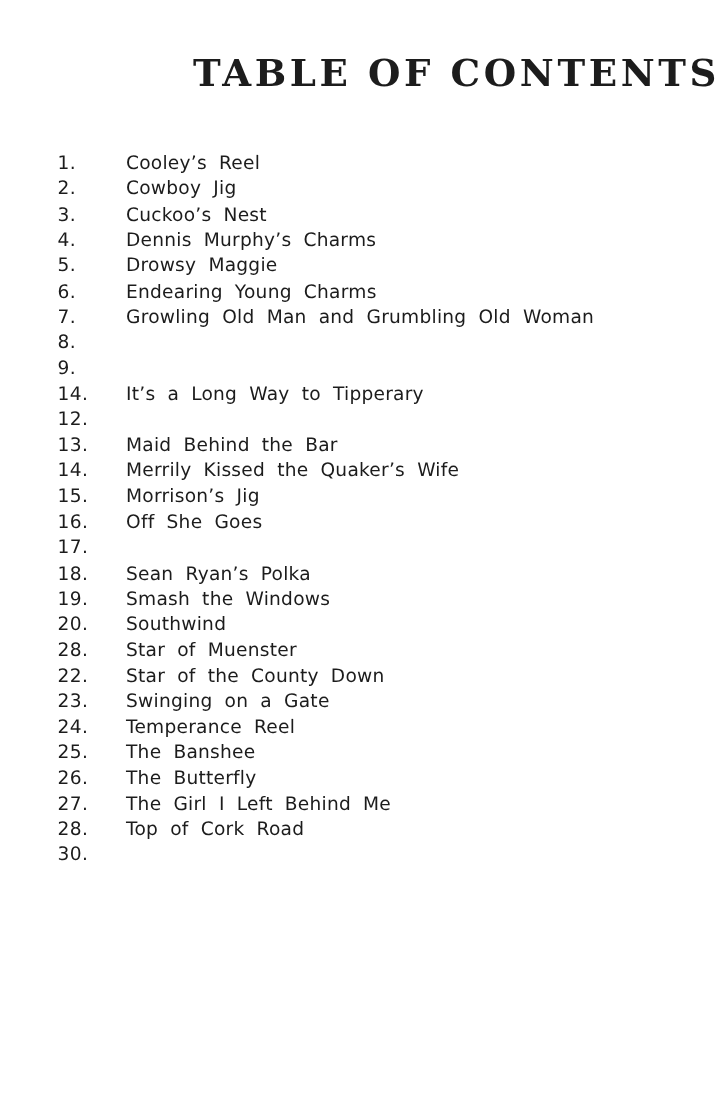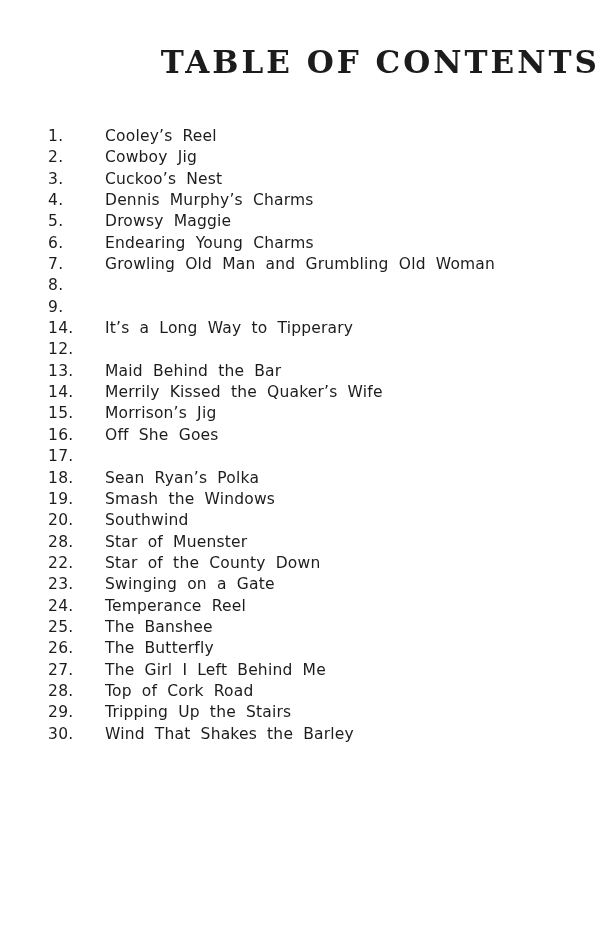--- a/index.html
+++ b/index.html
@@ -161,21 +161,16 @@
   </div>
       <div class="toc-row">
     <span class="toc-num">27.</span>
     <span class="toc-title">The Girl I Left Behind Me</span>
   </div>
       <div class="toc-row">
     <span class="toc-num">28.</span>
     <span class="toc-title">Top of Cork Road</span>
   </div>
       <div class="toc-row">
-    <span class="toc-num">29.</span>
-    <span class="toc-title">Tripping Up the Stairs</span>
-  </div>
-      <div class="toc-row">
     <span class="toc-num">30.</span>
-    <span class="toc-title">Wind That Shakes the Barley</span>
   </div>
     </div>
 </div>
 
 </body></html>

